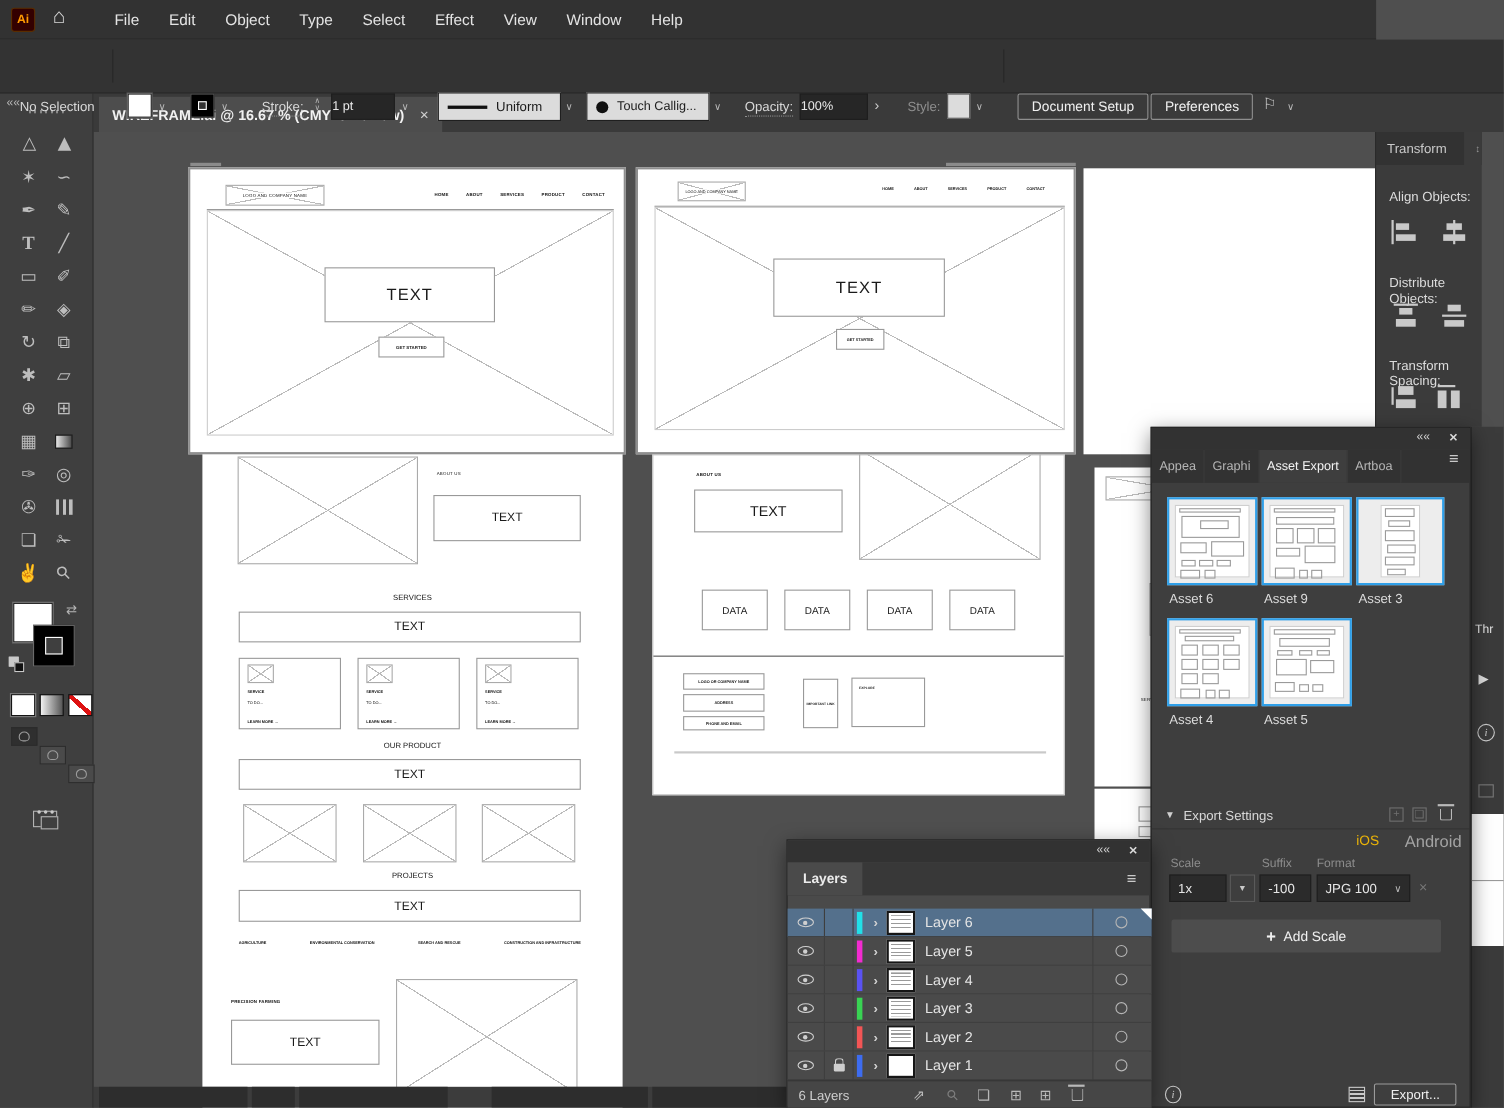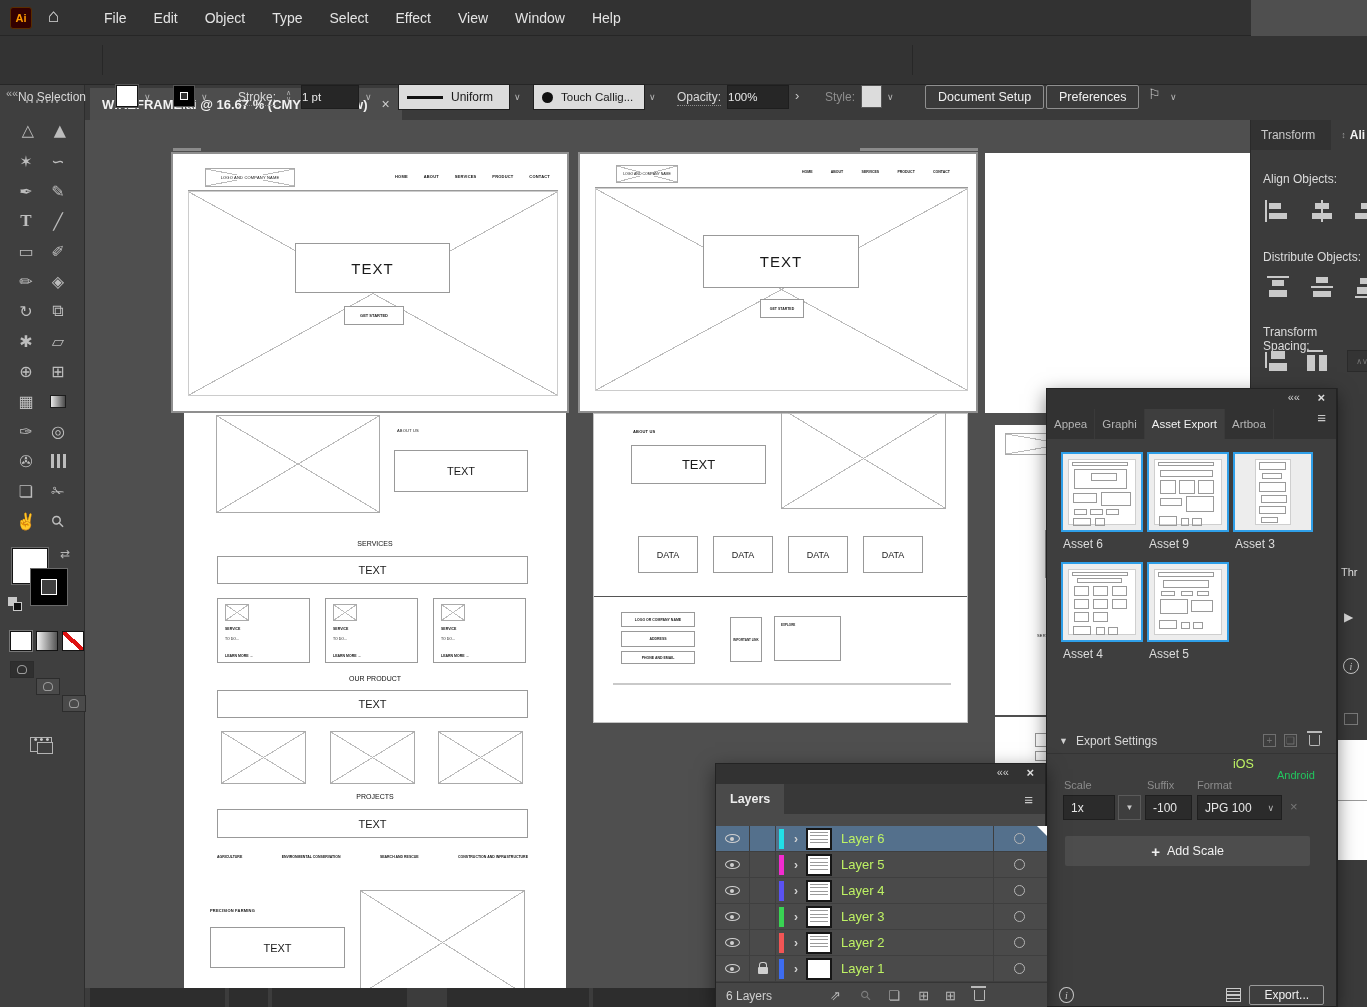--- a/index.html
+++ b/index.html
@@ -65,21 +65,21 @@
   .xbox{position:absolute;border:1px solid #aaa;background:
     linear-gradient(to top right,transparent calc(50% - 0.5px),#bbb calc(50% - 0.5px) calc(50% + 0.5px),transparent calc(50% + 0.5px)),
     linear-gradient(to bottom right,transparent calc(50% - 0.5px),#bbb calc(50% - 0.5px) calc(50% + 0.5px),transparent calc(50% + 0.5px))}
   .tbox{position:absolute;border:1px solid #999;background:#fff;display:flex;align-items:center;justify-content:center;color:#1a1a1a}
   .wf-h{position:absolute;color:#111;text-align:center}
   .micro{font-size:4px;letter-spacing:.2px;color:#111}
   .micro2{font-size:3.5px;color:#111}
   .dash{position:absolute;height:3px;background:#8b8b8b}
   .strip-seg{position:absolute;top:868px;height:19px;background:#2d2d2d}
   
-  #alignpanel{left:1250px;top:120px;width:117px;height:268px;background:#3b3b3b;border-left:1px solid #2a2a2a;z-index:20;overflow:hidden}
+  #alignpanel{left:1250px;top:120px;width:97px;height:268px;background:#3b3b3b;border-left:1px solid #2a2a2a;z-index:20;overflow:hidden}
   .ap-tabs{height:30px;background:#323232;display:flex;align-items:center}
   .ap-tab{padding:0 10px;height:30px;display:flex;align-items:center;font-size:12px;color:#c9c9c9;background:#323232}
   .ap-tab.active{color:#f2f2f2;font-weight:bold;background:#3b3b3b}
   .ap-label{position:absolute;left:12px;color:#dcdcdc;font-size:12px}
   .al-icon{position:absolute;width:26px;height:22px}
   .al-icon b{position:absolute;background:#c9c9c9}
   
   #rightedge{left:1337px;top:388px;width:30px;height:619px;background:#3b3b3b;border-left:1px solid #2a2a2a;z-index:18}
   .circle-i{width:16px;height:16px;border:1.5px solid #c9c9c9;border-radius:50%;color:#c9c9c9;font-size:10px;display:flex;align-items:center;justify-content:center;font-family:"Liberation Serif",serif;font-style:italic}
   
@@ -112,21 +112,21 @@
   .eye{width:15px;height:9px;border:1.5px solid #cfcfcf;border-radius:50%;position:relative}
   .eye:after{content:"";position:absolute;left:4px;top:1.5px;width:4px;height:4px;background:#cfcfcf;border-radius:50%}
   .lockcell{width:26px;display:flex;justify-content:center;border-right:1px solid #3e3e3e;align-self:stretch;align-items:center}
   .lock{position:relative;width:10px;height:7px;background:#cfcfcf;border-radius:1px;margin-top:4px}
   .lock:before{content:"";position:absolute;left:1.5px;top:-5px;width:6px;height:5px;border:1.5px solid #cfcfcf;border-bottom:none;border-radius:3px 3px 0 0}
   .cbar{width:5px;height:20px;margin-left:3px}
   .lchev{color:#d2d2d2;font-size:12px;font-weight:bold;margin:0 8px 0 10px}
   .lthumb{width:26px;height:22px;background:#fff;border:2px solid #161616;padding:2px}
   .lthumb i{display:block;width:100%;height:100%;background:repeating-linear-gradient(180deg,#9a9a9a 0 1px,transparent 1px 3.5px)}
   .lthumb.empty i{background:none}
-  .lname{color:#bef264;font-size:13px;margin-left:9px;flex:1}
+  .lname{color:#e5e5e5;font-size:13px;margin-left:9px;flex:1}
   .ltarget{width:11px;height:11px;border:1.5px solid #b5b5b5;border-radius:50%;margin-right:22px}
   .lrow .rdiv{position:absolute;right:53px;top:0;width:1px;height:26px;background:#3e3e3e}
   .corner{position:absolute;right:0;top:0;width:0;height:0;border-top:10px solid #fff;border-left:10px solid transparent}
   .lp-foot{position:absolute;left:0;top:218px;width:331px;height:26px;background:#464646;border-top:1px solid #353535;display:flex;align-items:center;color:#b9b9b9}
   .fico{font-size:13px;color:#b9b9b9}
 </style>
 </head>
 <body>
 
 <div id="app">
@@ -590,22 +590,22 @@
     <span class="tile-label" style="left:16px;top:258px">Asset 4</span>
     <span class="tile-label" style="left:102px;top:258px">Asset 5</span>
 
     <div class="abs flex" style="left:0;top:339px;width:100%;height:26px;border-bottom:1px solid #343434;padding:0 12px;gap:8px">
       <span style="color:#cfcfcf;font-size:9px">▼</span>
       <span style="color:#d8d8d8;font-size:12px">Export Settings</span>
       <span class="plusbox" style="margin-left:auto">+</span>
       <span class="plusbox">❏</span>
       <span class="trash" style="margin:0 4px"></span>
     </div>
-    <span class="abs" style="left:186px;top:368px;color:#bef264;font-size:12.5px">iOS</span>
-    <span class="abs" style="left:230px;top:380px;color:#22c55e;font-size:11px">Android</span>
+    <span class="abs" style="left:186px;top:368px;color:#eab308;font-size:12.5px">iOS</span>
+    <span class="abs" style="left:230px;top:368px;color:#a3a3a3;font-size:15px">Android</span>
     <span class="ae-row-label" style="left:17px;top:390px">Scale</span>
     <span class="ae-row-label" style="left:100px;top:390px">Suffix</span>
     <span class="ae-row-label" style="left:150px;top:390px">Format</span>
     <div class="ae-field" style="left:16px;top:406px;width:52px">1x</div>
     <div class="abs" style="left:71px;top:406px;width:23px;height:25px;border:1px solid #5a5a5a;display:flex;align-items:center;justify-content:center;color:#c9c9c9;font-size:8px">▼</div>
     <div class="ae-field" style="left:98px;top:406px;width:47px">-100</div>
     <div class="ae-field" style="left:150px;top:406px;width:85px;justify-content:space-between;padding-right:7px">
         <span>JPG 100</span>
         <span class="chev">∨</span>
       </div>

